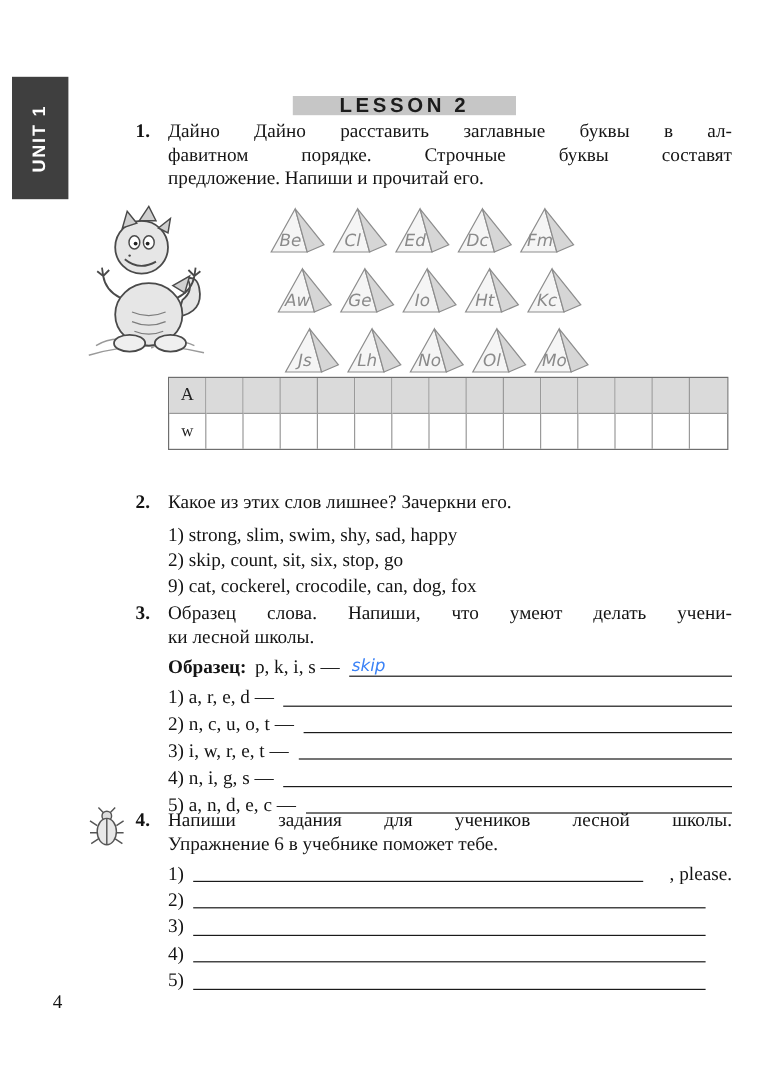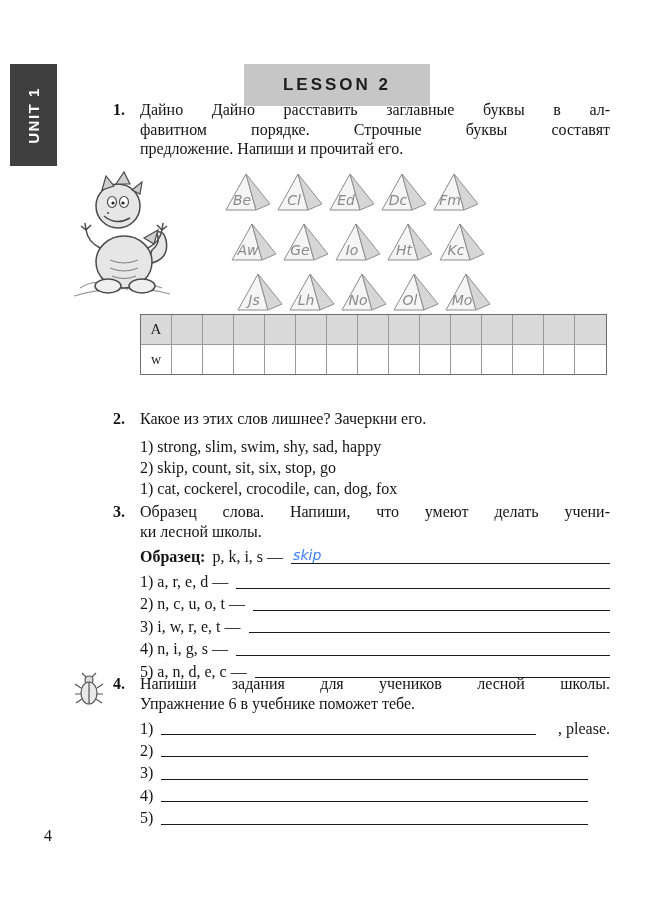--- a/index.html
+++ b/index.html
@@ -6,21 +6,21 @@
   .page{position:relative;width:650px;height:904px;background:#ffffff;overflow:hidden;
         font-family:"Liberation Serif","DejaVu Serif",serif;color:#141414;}
 
   
   .unit-box{position:absolute;left:10px;top:64px;width:47px;height:102px;background:#3f3f3f;
             display:flex;align-items:center;justify-content:center;}
   .unit-box span{transform:rotate(-90deg);white-space:nowrap;color:#fff;
                  font-family:"Liberation Sans",sans-serif;font-weight:bold;font-size:15px;letter-spacing:1.5px;}
 
   
-  .lesson-banner{position:absolute;left:244px;top:64px;width:186px;height:42px;background:#c6c6c6;
+  .lesson-banner{position:absolute;left:244px;top:80px;width:186px;height:16px;background:#c6c6c6;
                  display:flex;align-items:center;justify-content:center;
                  font-family:"Liberation Sans",sans-serif;font-weight:bold;font-size:17px;
                  letter-spacing:3px;color:#1c1c1c;}
 
   
   .ex{position:absolute;left:113px;width:497px;font-size:16px;line-height:19.5px;}
   .ex-head{display:flex;}
   .ex-num{font-weight:bold;width:27px;flex:none;}
   .ex-body{flex:1;min-width:0;}
   .jline{text-align:justify;text-align-last:justify;}
@@ -229,21 +229,21 @@
   </div>
 
   <div class="ex ex2">
     <div class="ex-head">
       <span class="ex-num">2.</span>
       <div class="ex-body">
         <div>Какое из этих слов лишнее? Зачеркни его.</div>
         <div class="word-items">
           <div>1) strong, slim, swim, shy, sad, happy</div>
           <div>2) skip, count, sit, six, stop, go</div>
-          <div>1) cat, cockerel, crocodile, can, dog, fox</div>
+          <div>9) cat, cockerel, crocodile, can, dog, fox</div>
         </div>
       </div>
     </div>
   </div>
 
   <div class="ex ex3">
     <div class="ex-head">
       <span class="ex-num">3.</span>
       <div class="ex-body">
         <div class="jline">Образец слова. Напиши, что умеют делать учени-</div>

